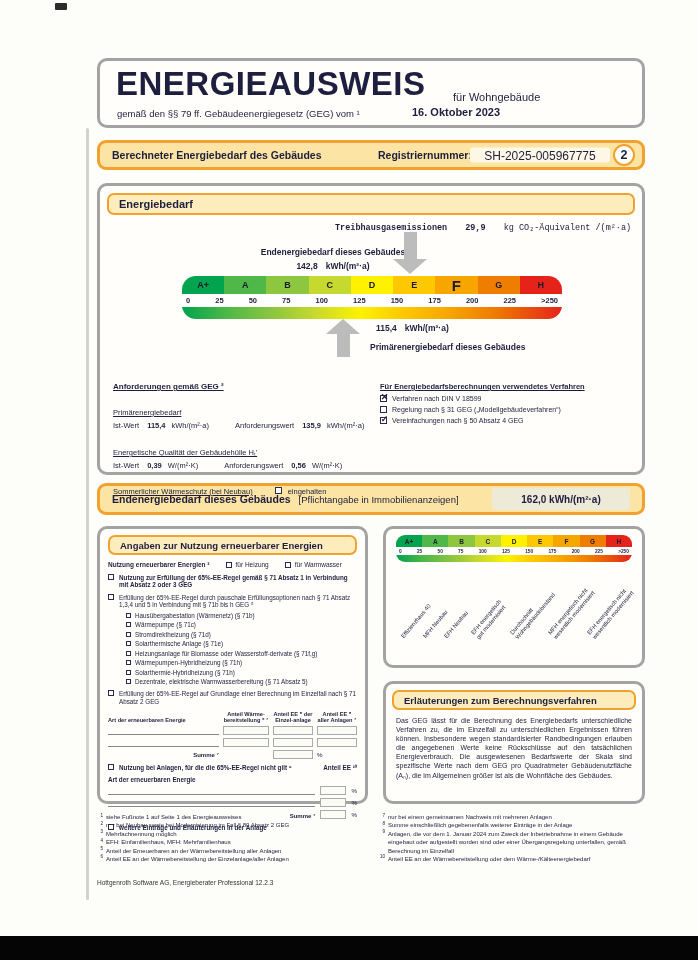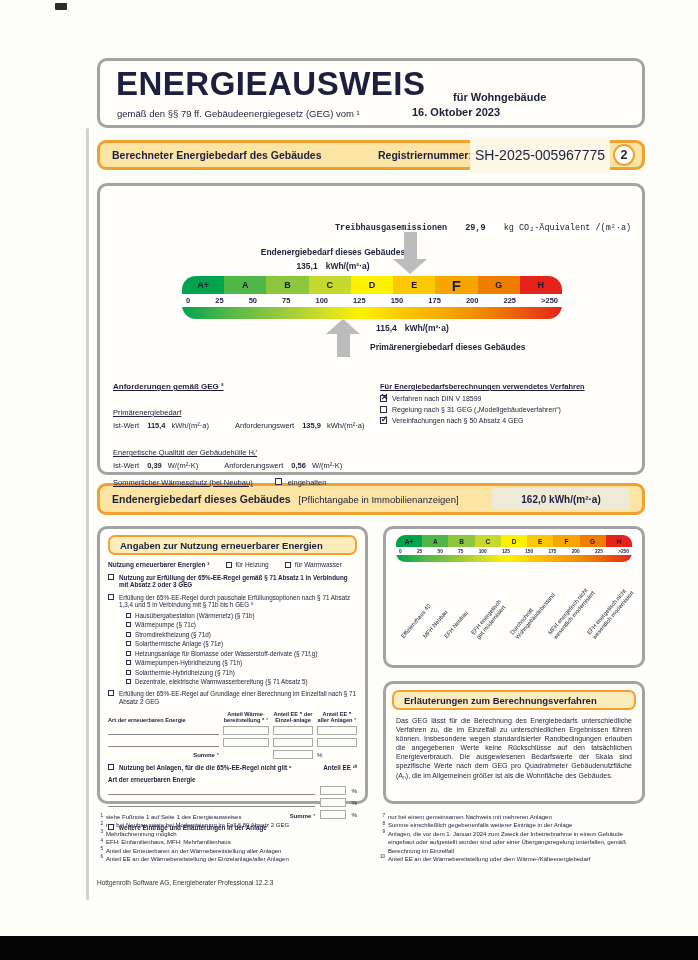--- a/index.html
+++ b/index.html
@@ -15,30 +15,30 @@
   .u { text-decoration:underline; }
   .box { border:3px solid #a3a3a3; border-radius:10px; background:#fffefa; }
   .bar { border:3px solid #f0a12f; border-radius:9px; background:#fce4a4; display:flex; align-items:center; }
   .section-head { border:2px solid #f0a12f; border-radius:7px; background:#fdedbd; display:flex; align-items:center;
                   font-weight:bold; font-size:11px; padding:0 10px; height:22px; }
   .section-head.sm { font-size:9.5px; height:20px; margin:6px; }
 
   
   .header-box { position:relative; height:70px; padding:6px 16px; }
   .doc-title { font-size:33px; font-weight:bold; letter-spacing:.5px; line-height:1.05; }
-  .building-type { position:absolute; left:353px; top:30px; font-weight:bold; font-size:11px; }
+  .building-type { position:absolute; left:353px; top:30px; font-weight:normal; font-size:11px; }
   .law-line { position:absolute; left:17px; top:47px; font-size:9.5px; }
   .issue-date { position:absolute; left:312px; top:45px; font-weight:bold; font-size:11px; }
 
   
   .meta-bar { margin-top:12px; height:30px; position:relative; padding:6px 12px; }
   .meta-title { font-weight:bold; font-size:10.5px; }
   .reg-label { position:absolute; left:278px; font-weight:bold; font-size:10.5px; }
-  .reg-value { position:absolute; left:370px; width:140px; height:36px; top:50%; transform:translateY(-50%);
-               background:#fdf8e6; border-radius:3px; display:flex; align-items:center; justify-content:center; font-size:14px; }
+  .reg-value { position:absolute; left:370px; width:140px; height:15px; top:50%; transform:translateY(-50%);
+               background:#fdf8e6; border-radius:3px; display:flex; align-items:center; justify-content:center; font-size:12px; }
   .page-badge { position:absolute; right:7px; top:50%; transform:translateY(-50%); width:22px; height:22px;
                 border:2.5px solid #f0a12f; border-radius:50%; background:#fff; display:flex; align-items:center;
                 justify-content:center; font-weight:bold; font-size:12.5px; }
 
   
   .energy-box { margin-top:13px; height:292px; position:relative; }
   .energy-box .section-head { margin:7px; }
   .ghg-row { position:absolute; left:235px; top:37px; display:flex; gap:18px; font-size:8.5px;font-family:Liberation Mono, monospace; }
   .end-label { position:absolute; left:103px; top:61px; width:260px; text-align:center; font-weight:bold; font-size:8.5px; }
   .end-value { position:absolute; left:103px; top:75px; width:260px; text-align:center; font-size:8.5px; }
@@ -66,21 +66,21 @@
 
   .primary-value { position:absolute; left:276px; top:137px; font-size:8.5px; }
   .primary-value span { margin-right:8px; }
   .primary-label { position:absolute; left:270px; top:156px; font-size:8.5px; }
 
   .req-col { position:absolute; left:13px; top:196px; width:262px; font-size:7.5px; }
   .req-title { font-size:8px; font-weight:bold; text-decoration:underline; }
   .sub-title { margin-top:17px; text-decoration:underline; }
   .val-row { margin-top:4px; display:flex; align-items:baseline; }
   .val-row .g1 { margin-right:8px; } .val-row .g2 { margin-right:6px; } .val-row .g3 { margin-right:26px; }
-  .summer-row { margin-top:8px; display:flex; align-items:flex-start; gap:6px; }
+  .summer-row { margin-top:17px; display:flex; align-items:flex-start; gap:6px; }
   .summer-row .cb { margin-left:16px; }
 
   .method-col { position:absolute; left:280px; top:196px; width:258px; font-size:7.5px; }
   .method-row { margin-top:4px; display:flex; align-items:flex-start; gap:5px; font-size:7px; }
 
   .cb { display:inline-block; flex:none; width:7px; height:7px; border:1px solid #2a2a4a; background:#fff; position:relative; }
   .cb .mark { position:absolute; left:-1px; top:-3px; width:9px; font-size:9px; line-height:9px; font-weight:bold; text-align:center; }
   .cb.cb6 { width:6px; height:6px; } .cb.cb5 { width:5px; height:5px; }
 
   
@@ -154,30 +154,31 @@
     </div>
 
     <div class="bar meta-bar">
       <span class="meta-title">Berechneter Energiebedarf des Gebäudes</span>
       <span class="reg-label">Registriernummer:</span>
       <span class="reg-value">SH-2025-005967775</span>
       <span class="page-badge">2</span>
     </div>
 
     <div class="box energy-box">
+      <div class="section-head">Energiebedarf</div>
 
       <div class="ghg-row">
         <span class="b">Treibhausgasemissionen</span>
         <span class="b">29,9</span>
         <span>kg CO₂-Äquivalent /(m²·a)</span>
       </div>
 
       <div class="end-label">Endenergiebedarf dieses Gebäudes</div>
       <div class="end-value">
-        <span class="b">135,1</span><span class="b">kWh/(m²·a)</span>
+        <span class="b">142,8</span><span class="b">kWh/(m²·a)</span>
       </div>
 
       <div class="arrow down arrow-end">
         <div class="shaft"></div>
         <div class="head"></div>
       </div>
 
       <div class="scale scale-main">
         <div class="scale-letters">
 

